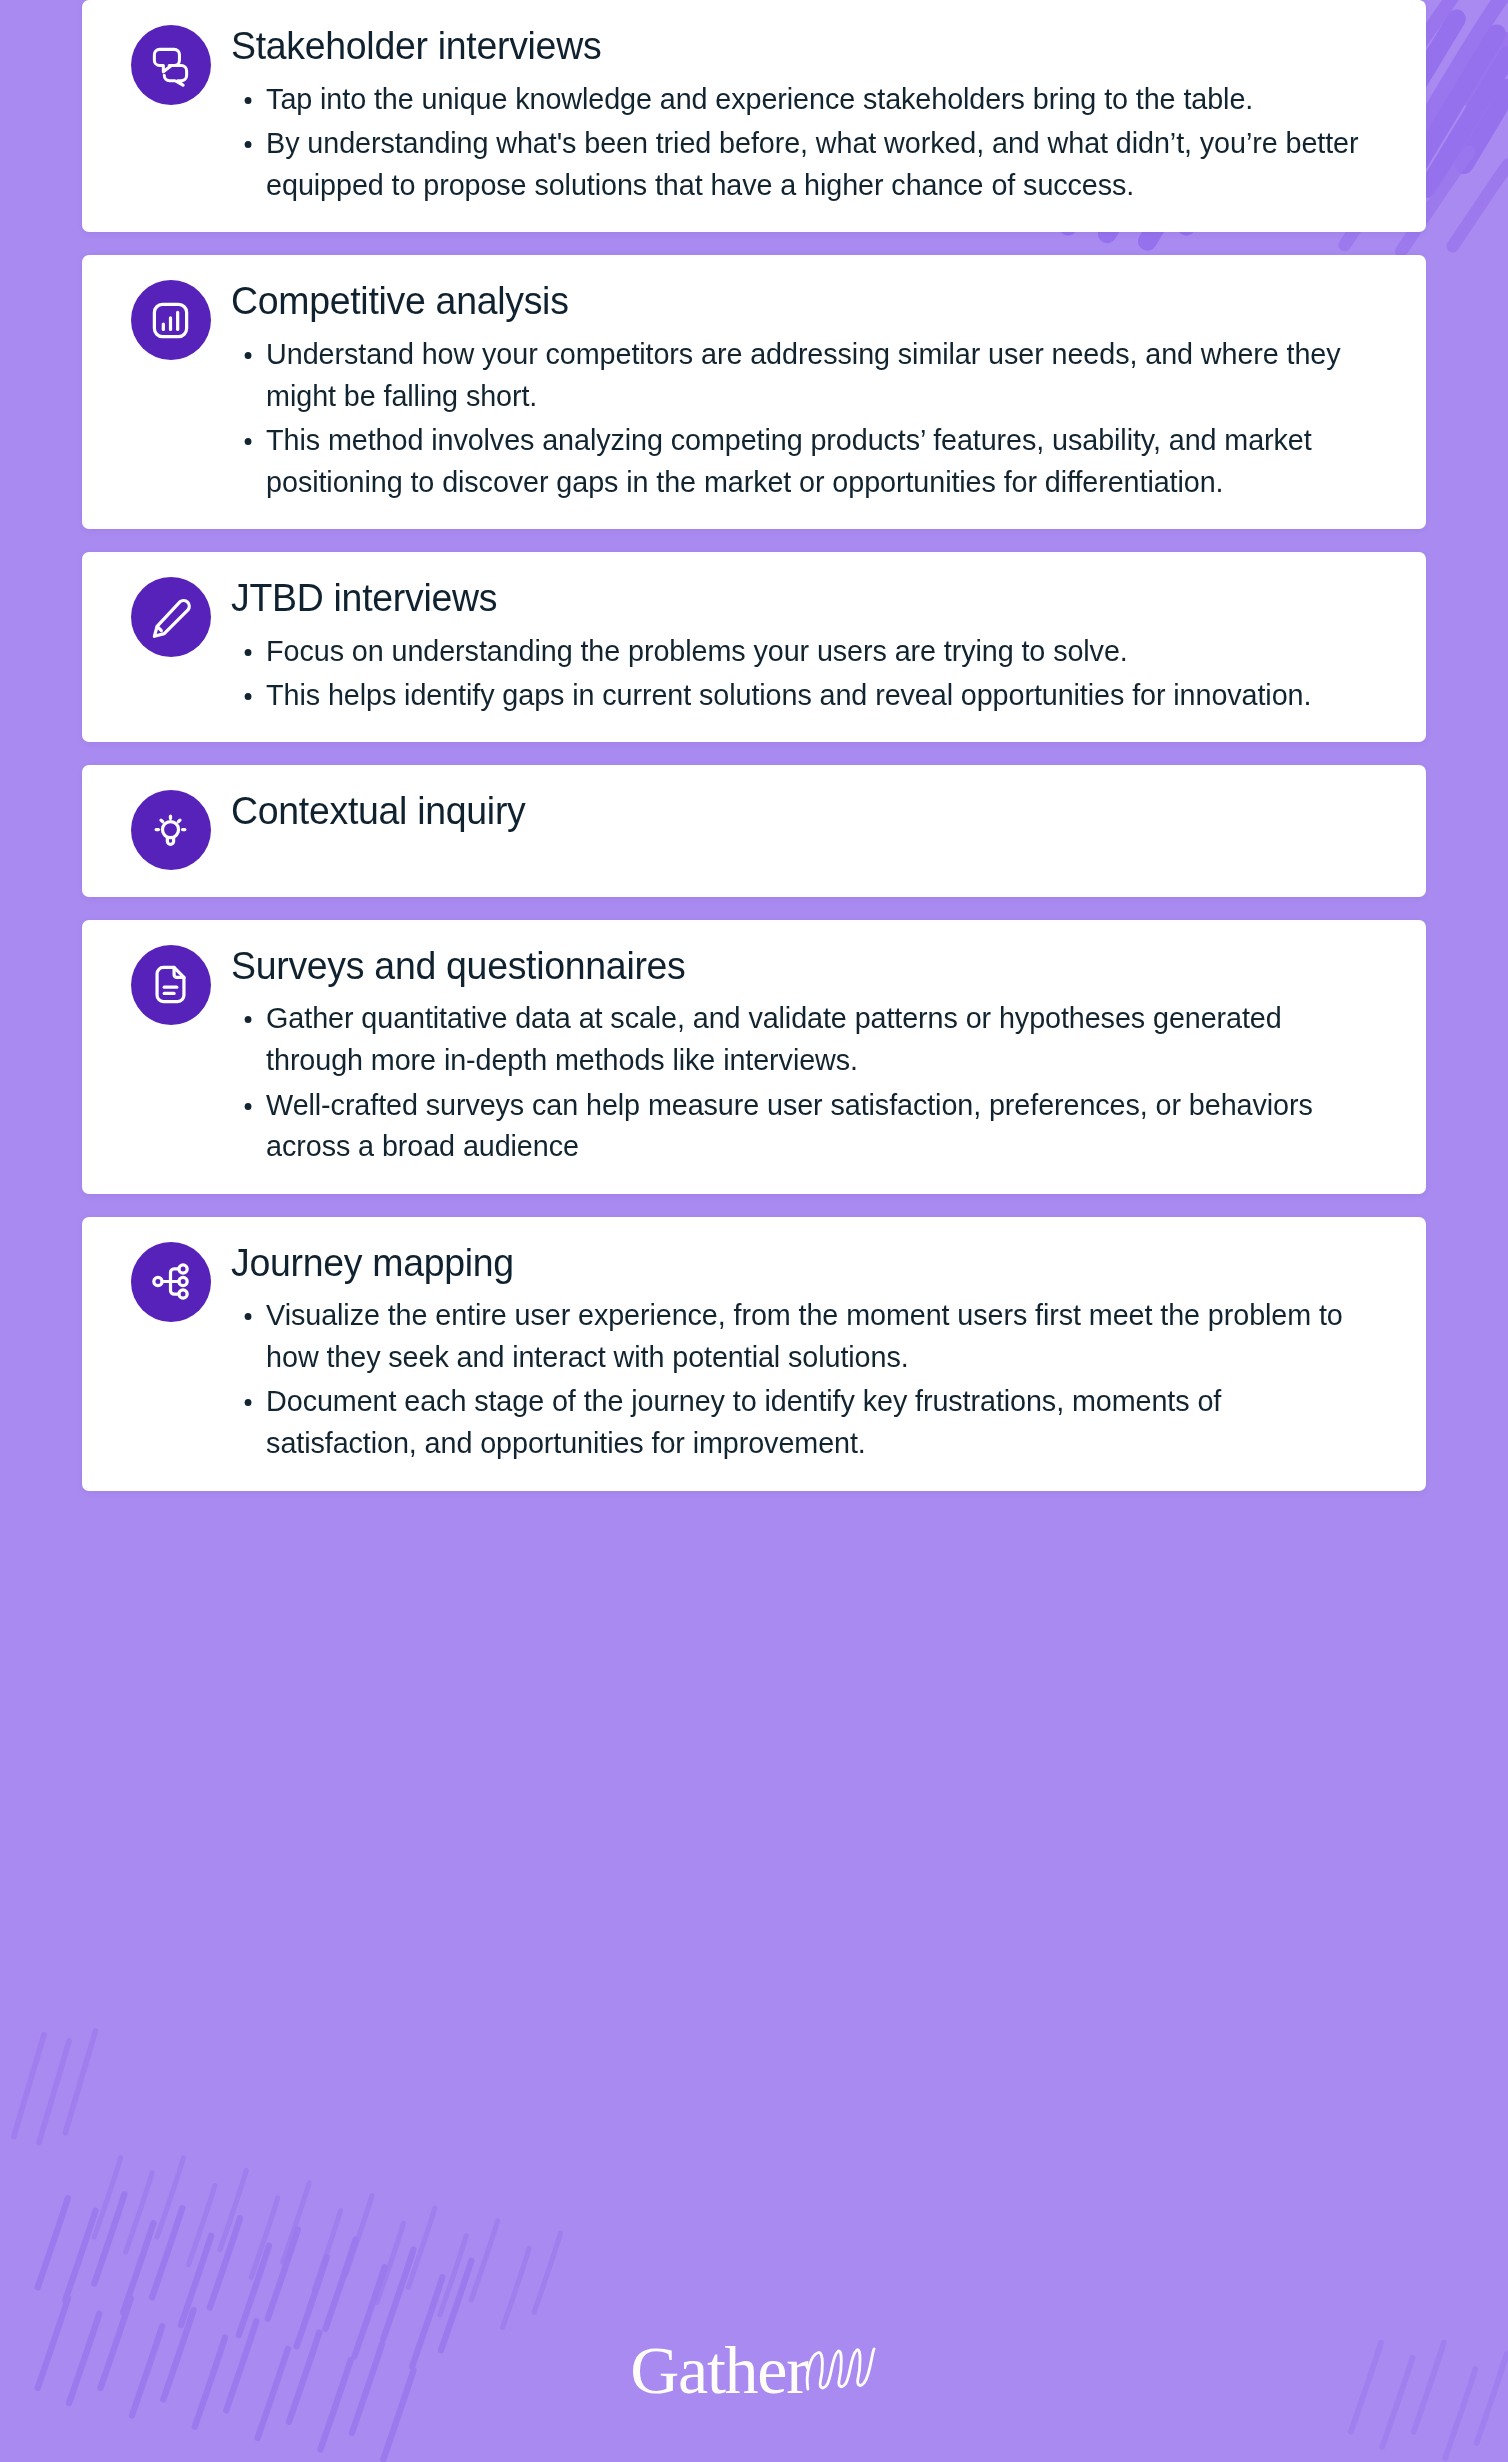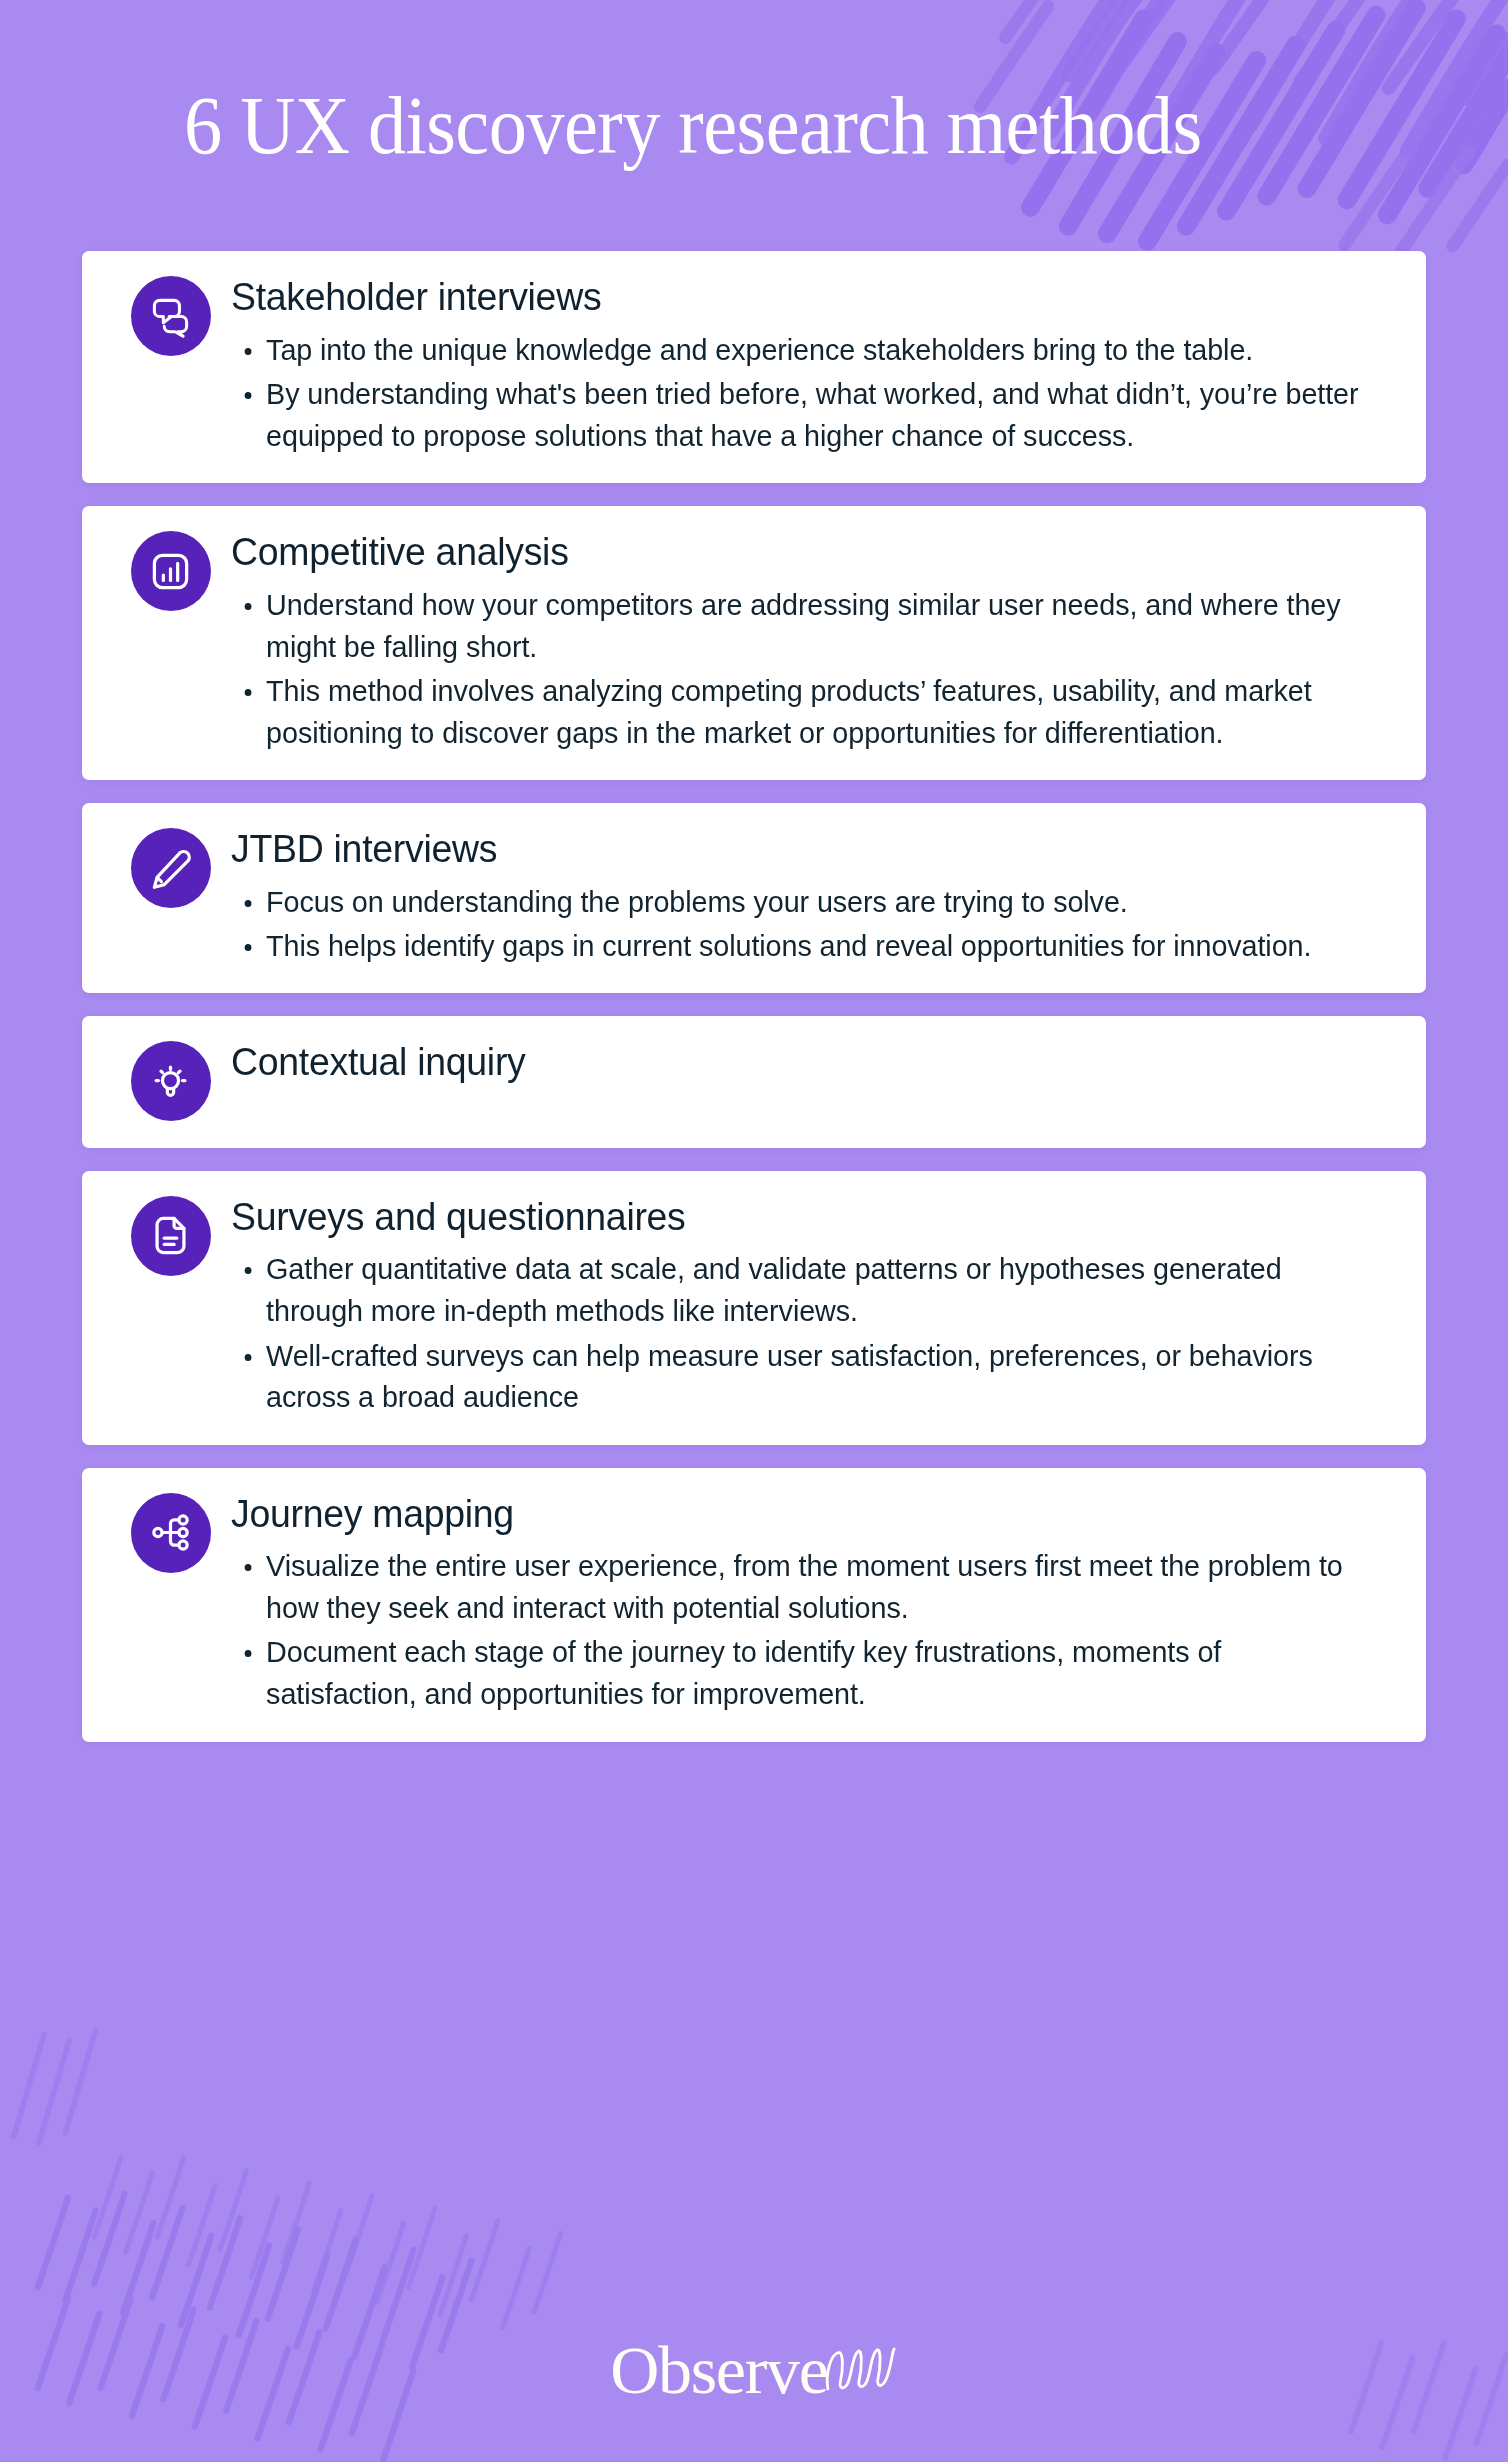--- a/index.html
+++ b/index.html
@@ -287,23 +287,20 @@
     <path d="M2150 3870 C 2168 3818 2186 3766 2198 3728"></path>
     <path d="M2200 3894 C 2218 3842 2236 3790 2248 3752"></path>
     <path d="M2250 3870 C 2268 3818 2286 3766 2298 3728"></path>
     <path d="M2300 3912 C 2318 3860 2336 3808 2348 3770"></path>
     <path d="M2350 3888 C 2368 3836 2386 3784 2398 3746"></path>
   </g>
 </svg>
 
 <div class="page">
 
-  <div class="header">
-    <h1 class="page-title">6 UX discovery research methods</h1>
-  </div>
 
   <div class="cards">
 
     <div class="card">
       <div class="card-icon-wrap">
         <div class="icon-circle">
           <svg viewBox="0 0 48 48" fill="none" stroke="#FFFFFF" stroke-width="3.4" stroke-linecap="round" stroke-linejoin="round">
             <path d="M12 6h16a6 6 0 0 1 6 6v6a6 6 0 0 1-6 6h-3l-9 7v-7h-4a6 6 0 0 1-6-6v-6a6 6 0 0 1 6-6z"></path>
             <path d="M22.5 24H36a6 6 0 0 1 6 6v5a6 6 0 0 1-6 6h-4l6 5-9-5h-6a6 6 0 0 1-6-6"></path>
           </svg>
@@ -414,21 +411,21 @@
           <li>Visualize the entire user experience, from the moment users first meet the problem to how they seek and interact with potential solutions.</li>
           <li>Document each stage of the journey to identify key frustrations, moments of satisfaction, and opportunities for improvement.</li>
         </ul>
       </div>
     </div>
 
   </div>
 
   <div class="footer">
     <div class="logo">
-      <span class="logo-word">Observe</span>
+      <span class="logo-word">Gather</span>
       <svg class="logo-squiggle" width="74" height="50" viewBox="0 0 118 80" fill="none" stroke="#FFFDF7" stroke-width="4.6" stroke-linecap="round" stroke-linejoin="round">
         <path d="M6 72 C 2 48 10 18 22 14 C 32 10 30 44 26 60 C 24 70 30 74 36 66 C 44 56 44 20 54 12 C 62 6 60 42 56 58 C 54 68 60 72 66 64 C 74 54 74 18 84 10 C 92 4 90 40 86 56 C 84 66 90 70 96 62 C 106 50 108 14 112 8"></path>
       </svg>
     </div>
   </div>
 
 </div>
 
 
 </body></html>

